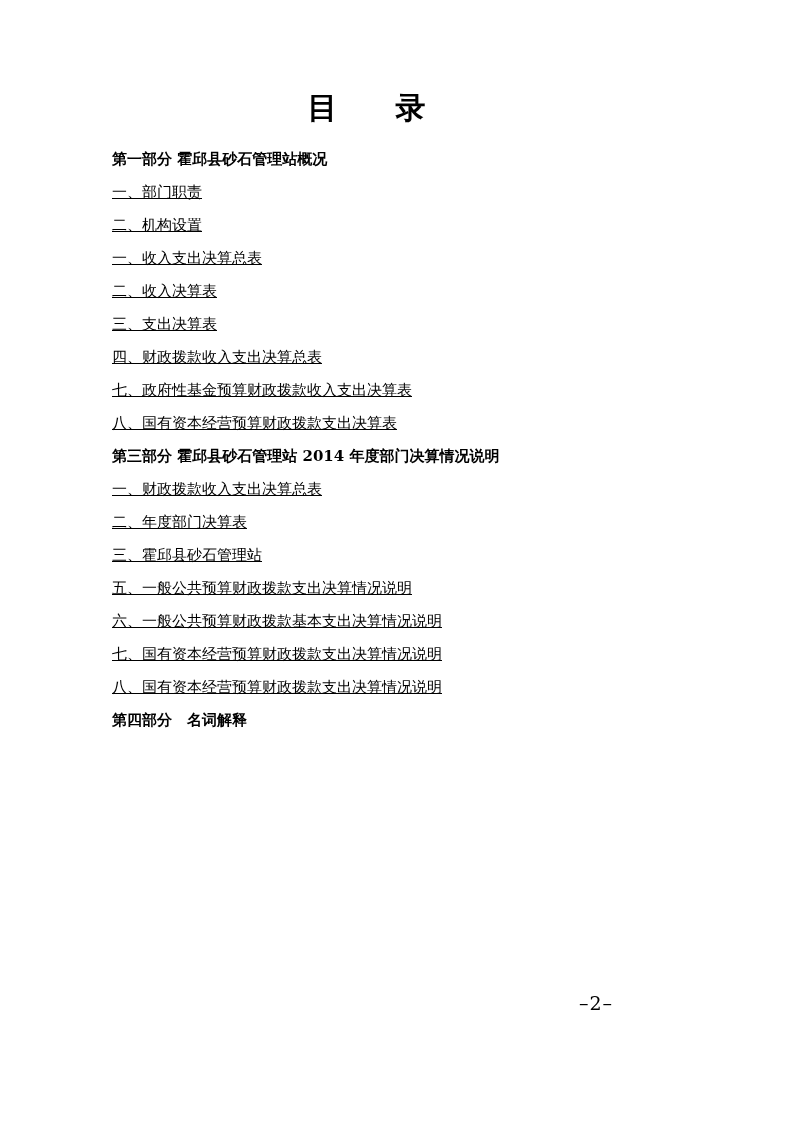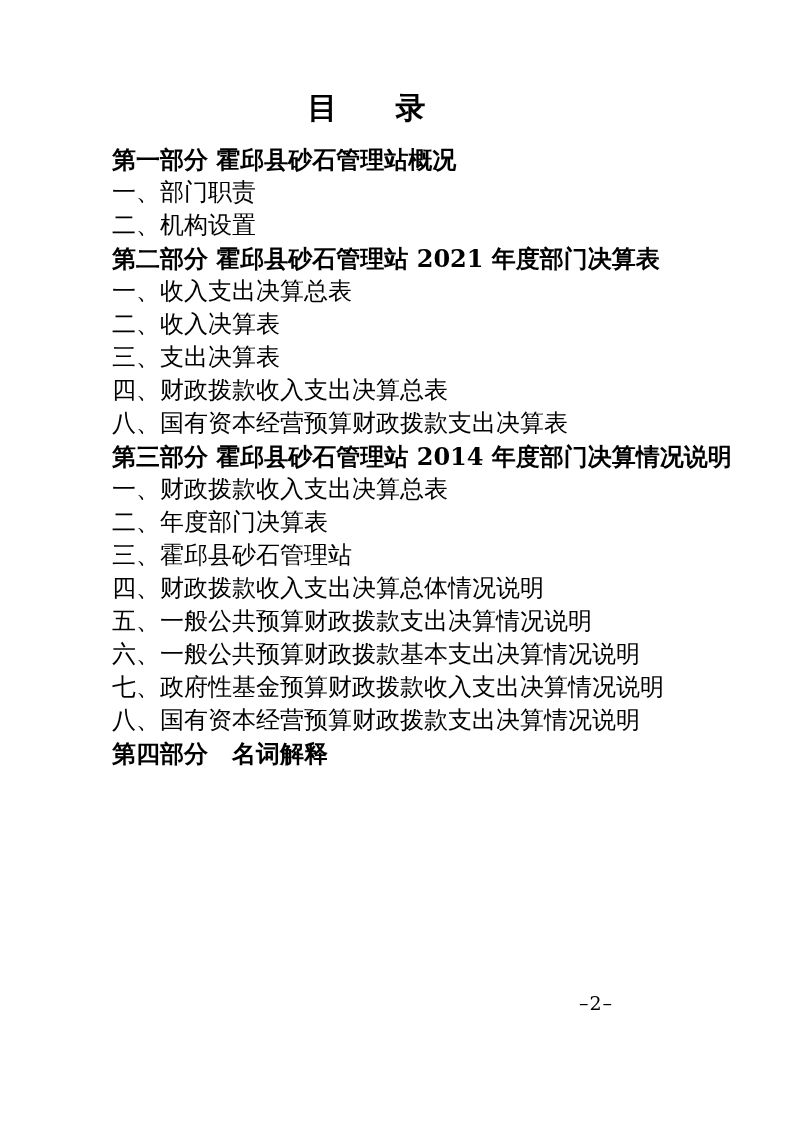--- a/index.html
+++ b/index.html
@@ -32,62 +32,62 @@
     margin: 0 0 14px 0;
     padding-left: 14px;
     font-family: "DejaVu Serif", "Liberation Serif", serif;
   }
   .toc {
     margin: 0;
     padding: 0;
     list-style: none;
   }
   .toc-entry {
-    font-size: 24px;
+    font-size: 15px;
     line-height: 33px;
     white-space: nowrap;
     font-family: "DejaVu Serif", "Liberation Serif", serif;
   }
   .toc-entry.part {
     font-weight: bold;
     letter-spacing: 0px;
   }
   .toc-entry.item {
     font-weight: normal;
     letter-spacing: 0px;
+    text-decoration: underline;
   }
   .page-number {
     position: absolute;
     right: 104px;
     bottom: 108px;
     font-size: 19px;
     letter-spacing: 1px;
     font-family: "DejaVu Serif", "Liberation Serif", serif;
   }
 </style>
 </head>
 <body>
 
 <div class="page">
   <h1 class="doc-title">目　录</h1>
   <ul class="toc" id="toc-list">
       <li class="toc-entry part">第一部分  霍邱县砂石管理站概况</li>
       <li class="toc-entry item">一、部门职责</li>
       <li class="toc-entry item">二、机构设置</li>
-      <li class="toc-entry part">第二部分  霍邱县砂石管理站 2021 年度部门决算表</li>
       <li class="toc-entry item">一、收入支出决算总表</li>
       <li class="toc-entry item">二、收入决算表</li>
       <li class="toc-entry item">三、支出决算表</li>
       <li class="toc-entry item">四、财政拨款收入支出决算总表</li>
+      <li class="toc-entry item">七、政府性基金预算财政拨款收入支出决算表</li>
       <li class="toc-entry item">八、国有资本经营预算财政拨款支出决算表</li>
       <li class="toc-entry part">第三部分 霍邱县砂石管理站 2014 年度部门决算情况说明</li>
       <li class="toc-entry item">一、财政拨款收入支出决算总表</li>
       <li class="toc-entry item">二、年度部门决算表</li>
       <li class="toc-entry item">三、霍邱县砂石管理站</li>
-      <li class="toc-entry item">四、财政拨款收入支出决算总体情况说明</li>
       <li class="toc-entry item">五、一般公共预算财政拨款支出决算情况说明</li>
       <li class="toc-entry item">六、一般公共预算财政拨款基本支出决算情况说明</li>
-      <li class="toc-entry item">七、政府性基金预算财政拨款收入支出决算情况说明</li>
+      <li class="toc-entry item">七、国有资本经营预算财政拨款支出决算情况说明</li>
       <li class="toc-entry item">八、国有资本经营预算财政拨款支出决算情况说明</li>
       <li class="toc-entry part">第四部分　名词解释</li>
     </ul>
   <div class="page-number">–2–</div>
 </div>
 
 </body></html>

